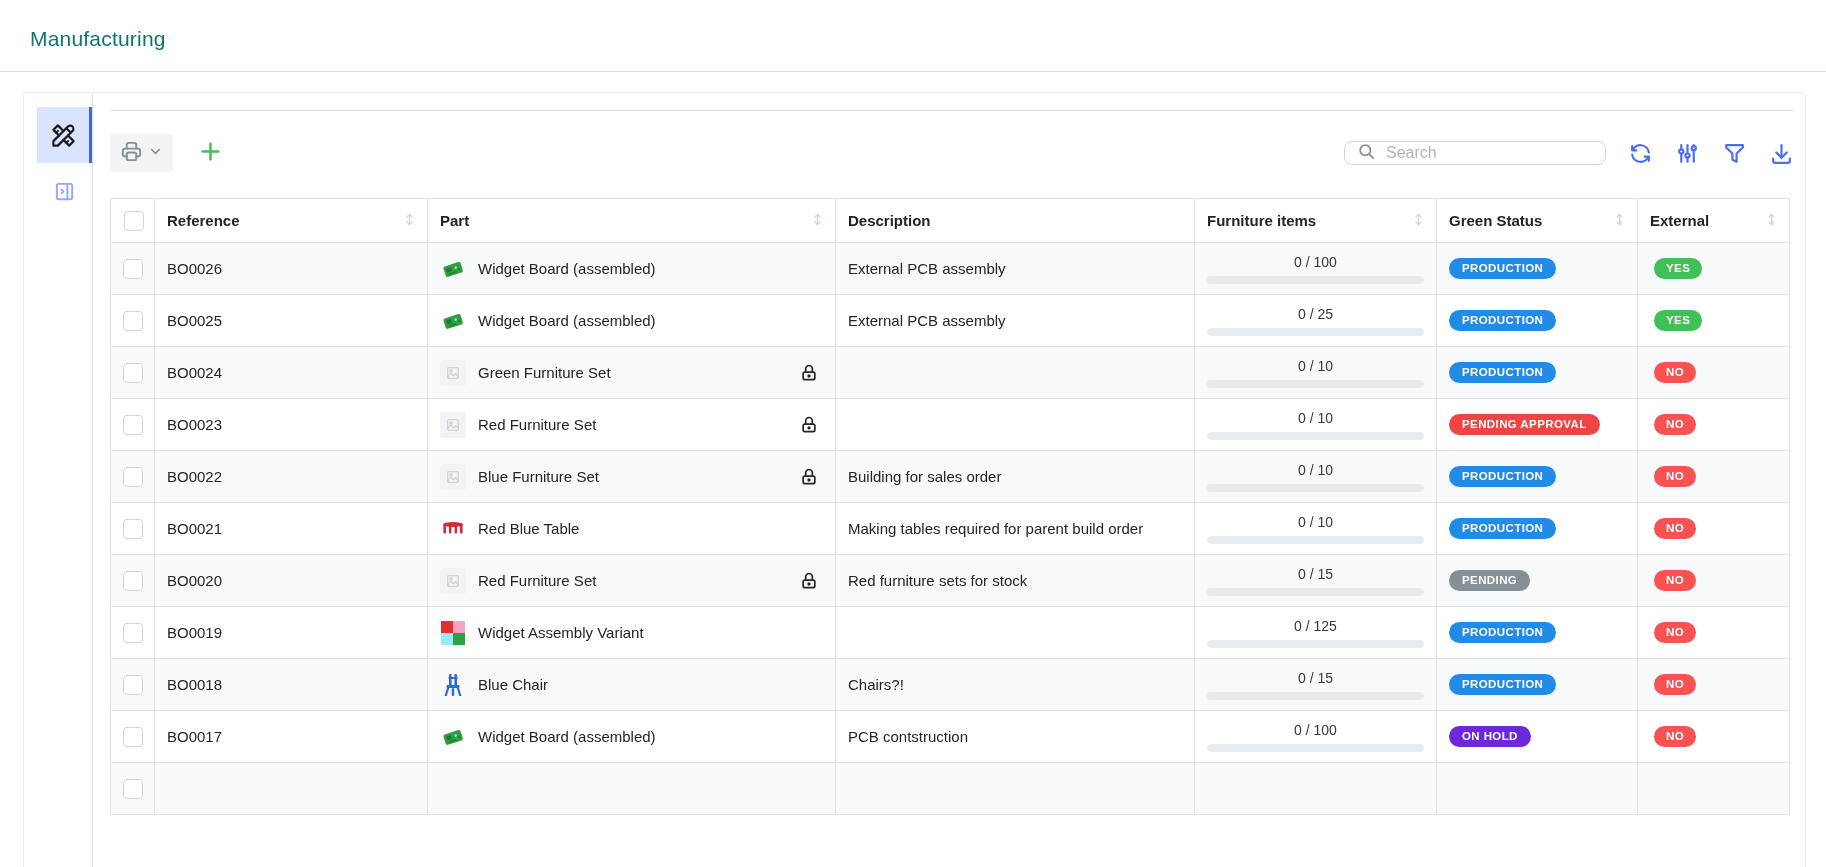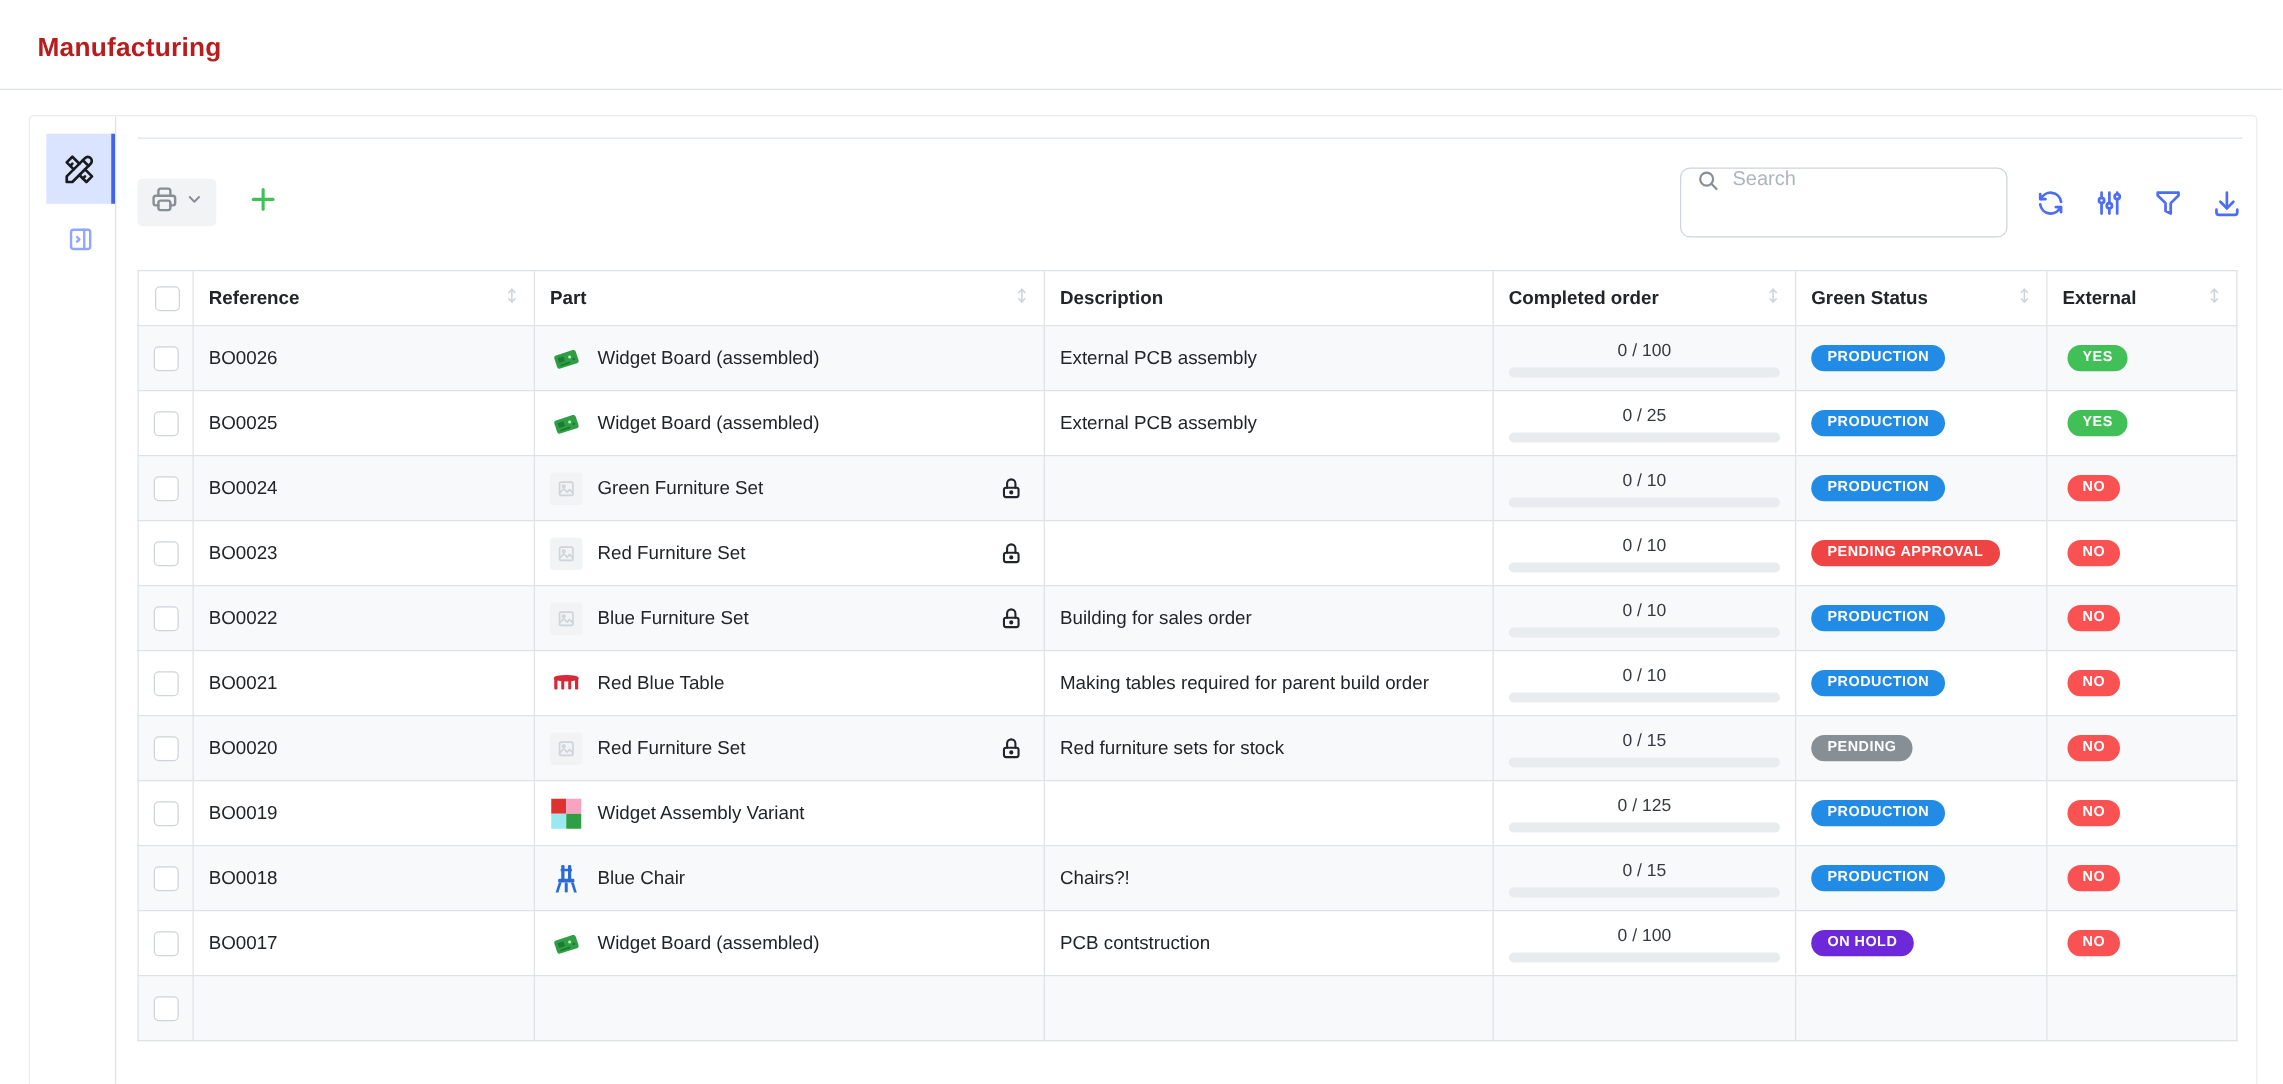--- a/index.html
+++ b/index.html
@@ -13,21 +13,21 @@
 
   
   .app-header {
     height: 66px;
     margin-top: 6px;
     border-bottom: 1px solid #dee2e6;
     display: flex;
     align-items: center;
     padding-left: 30px;
   }
-  .app-title { font-size: 21px; font-weight: bold; color: #b91c1c; letter-spacing: 0.2px; }
+  .app-title { font-size: 21px; font-weight: normal; color: #0f766e; letter-spacing: 0.2px; }
 
   
   .card {
     margin: 20px 20px 0 23px;
     width: 1783px;
     height: 781px;
     border: 1px solid #e9ecef;
     border-radius: 4px;
     display: flex;
     overflow: hidden;
@@ -65,23 +65,23 @@
   .toolbar { margin-top: 23px; display: flex; justify-content: space-between; align-items: center; }
   .toolbar-left { display: flex; align-items: center; }
   .print-btn {
     background: #f1f3f5; border-radius: 4px; height: 38px; padding: 0 10px;
     display: flex; align-items: center; gap: 5px; cursor: pointer;
   }
   .plus-btn { margin-left: 24px; cursor: pointer; display: flex; align-items: center; }
 
   .toolbar-right { display: flex; align-items: center; gap: 22px; }
   .search-box {
-    width: 262px; height: 56px;
+    width: 262px; height: 24px;
     border: 1px solid #ced4da; border-radius: 8px;
-    display: flex; align-items: flex-start; padding: 0 12px; gap: 10px;
+    display: flex; align-items: center; padding: 0 12px; gap: 10px;
     background: #fff;
   }
   .search-box input {
     border: none; outline: none; flex: 1; font-size: 16px;
     font-family: inherit; color: #495057; background: transparent;
   }
   .search-box input::placeholder { color: #adb5bd; }
   .tool-icon { cursor: pointer; display: flex; align-items: center; }
 
   
@@ -275,21 +275,21 @@
                     </svg></span>
                 </div>
               </th>
               <th>
                 <div class="th-inner">
                   <span>Description</span>
                 </div>
               </th>
               <th>
                 <div class="th-inner">
-                  <span>Completed order</span>
+                  <span>Furniture items</span>
                   <span><svg class="sort-ic" width="15" height="15" viewBox="0 0 24 24" fill="none" stroke="#ced4da" stroke-width="2" stroke-linecap="round" stroke-linejoin="round">
                       <path d="M12 4v16"></path>
                       <path d="M8 8l4 -4l4 4"></path>
                       <path d="M8 16l4 4l4 -4"></path>
                     </svg></span>
                 </div>
               </th>
               <th>
                 <div class="th-inner">
                   <span>Green Status</span>

